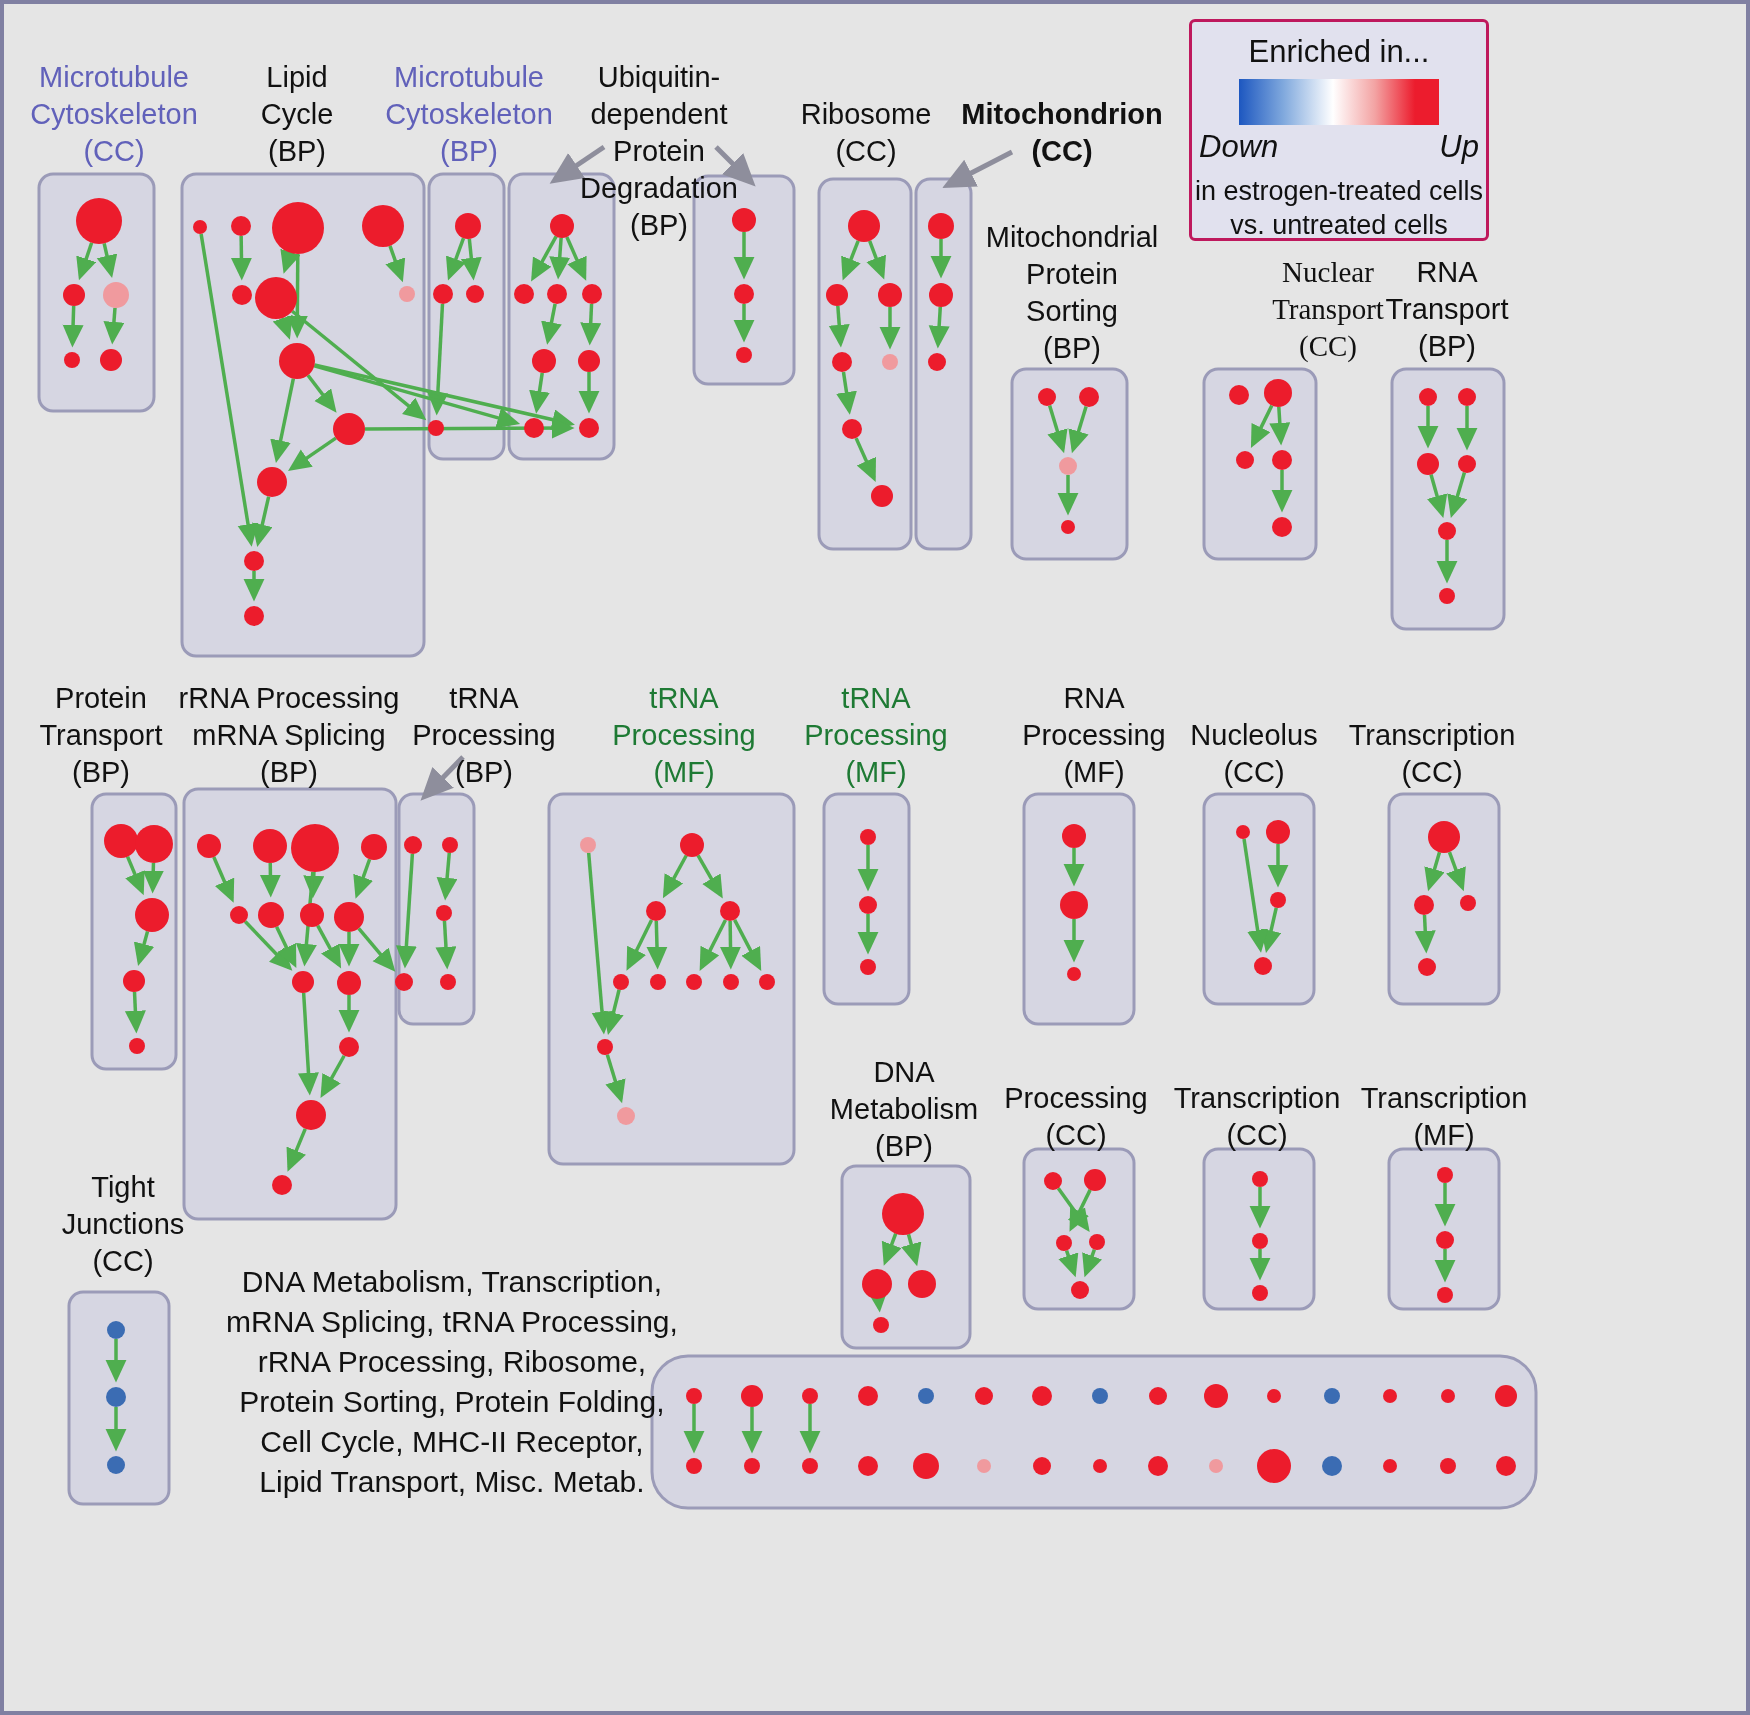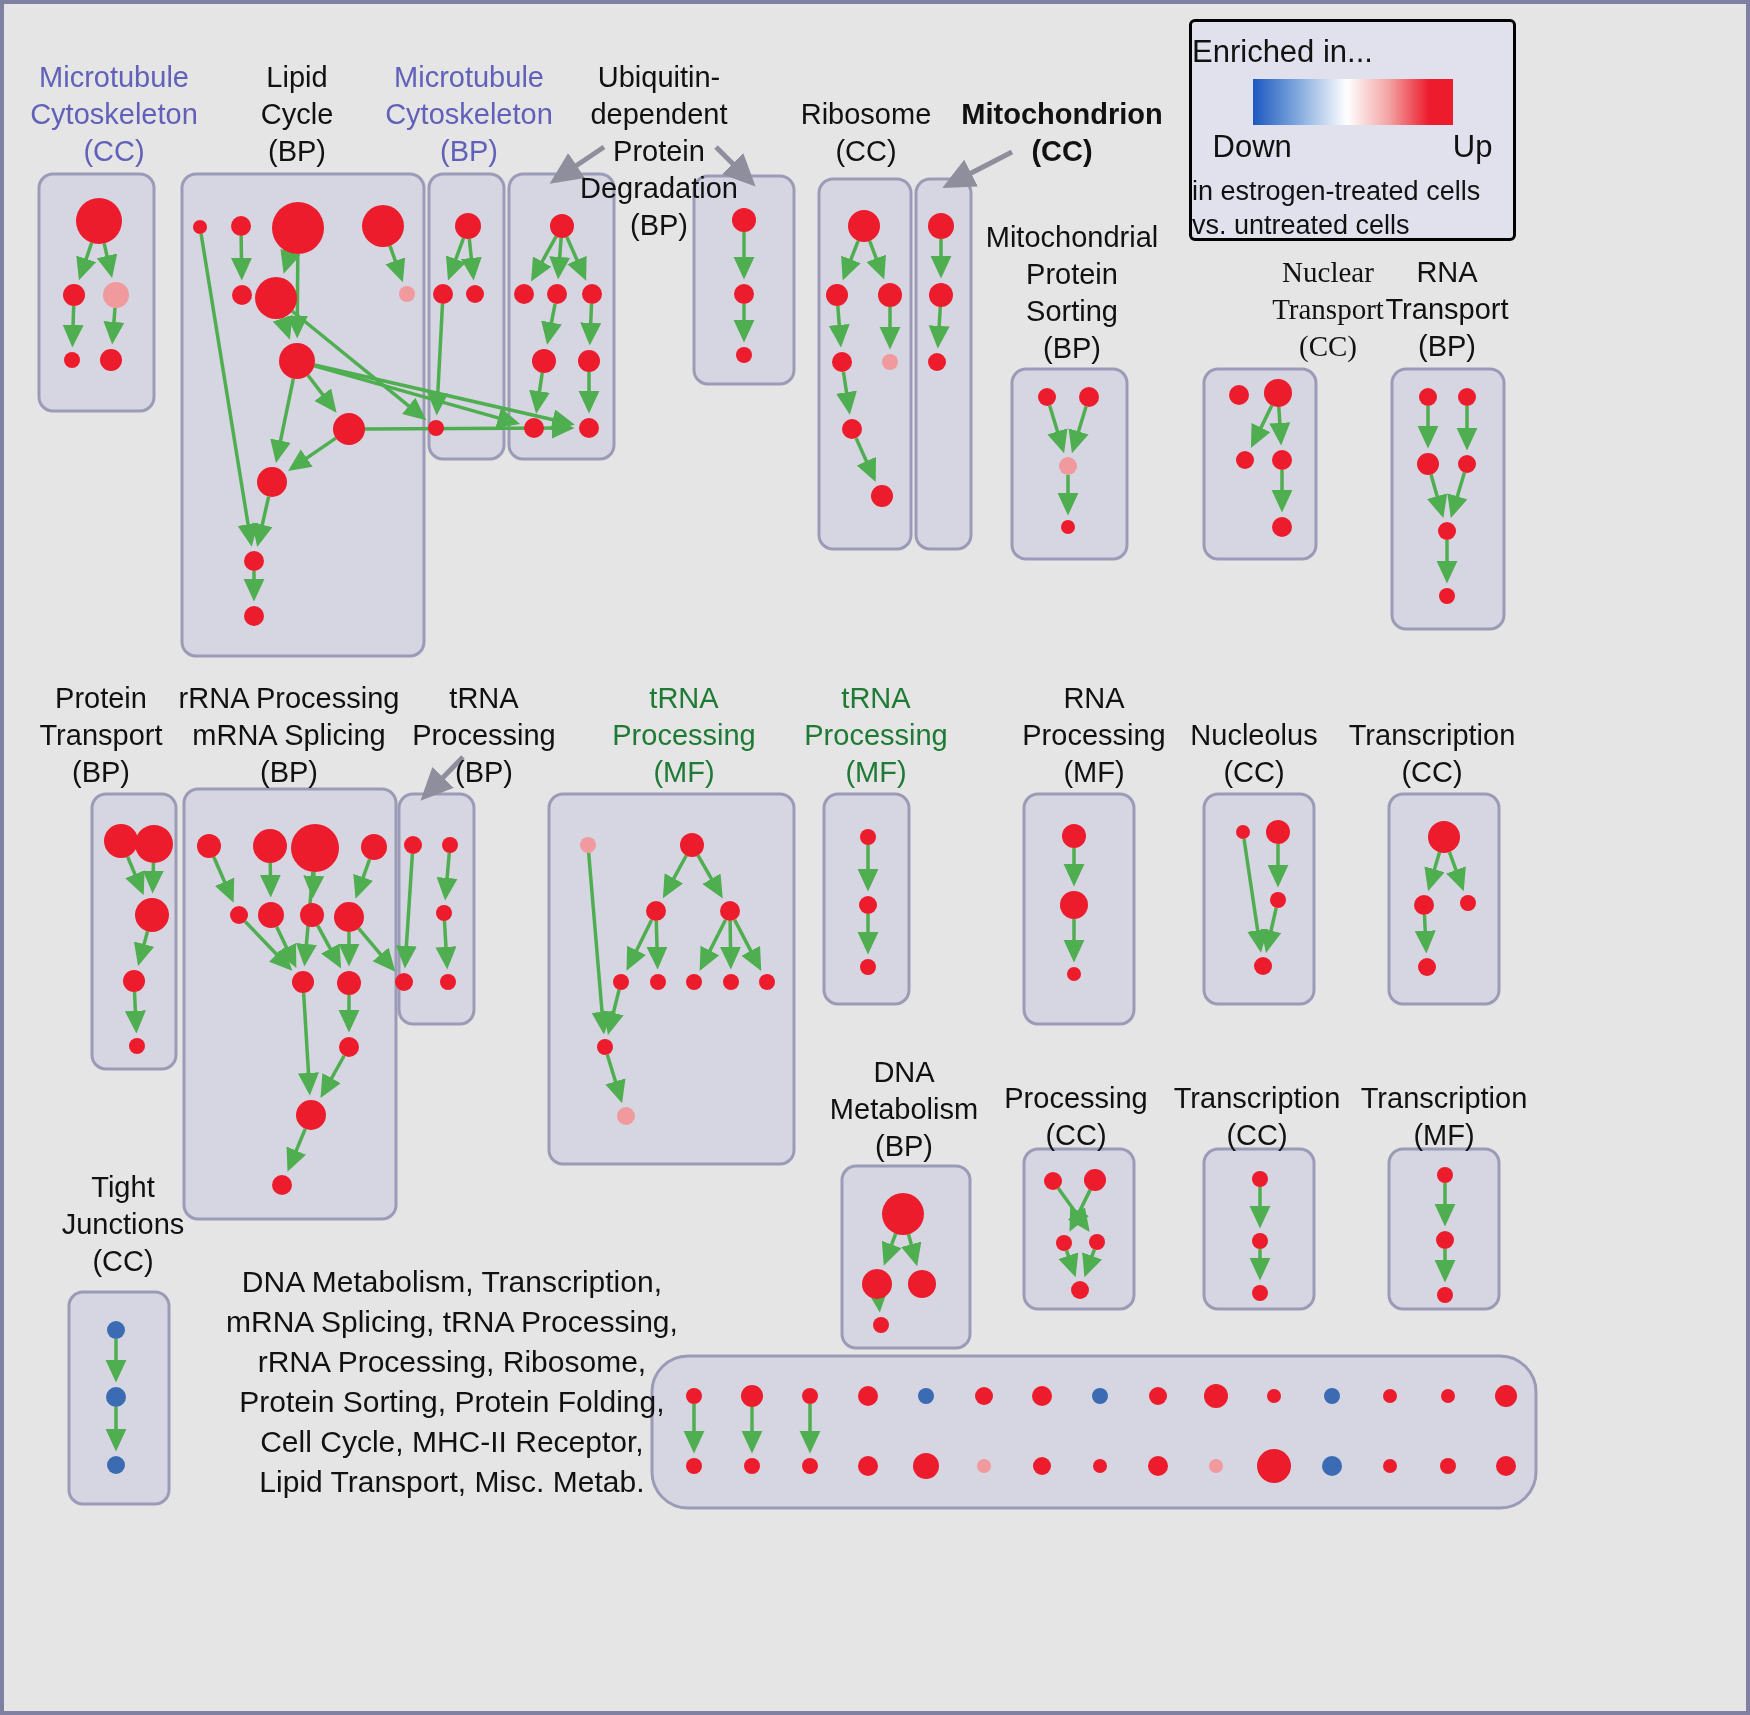--- a/index.html
+++ b/index.html
@@ -20,32 +20,32 @@
     font-size: 29px;
     line-height: 37px;
     text-align: center;
     white-space: nowrap;
     color: #111;
   }
   .diagram-label.left { text-align: center; font-size: 30px; line-height: 40px; }
   #legend {
     position: absolute;
     left: 1185px; top: 15px;
-    width: 327px; height: 222px;
+    width: 300px; height: 222px;
     background: #e1e1ee;
-    border: 3px solid #000000;
+    border: 3px solid #be185d;
     border-radius: 6px;
-    text-align: left;
+    text-align: center;
     color: #111;
   }
   .legend-title { font-size: 31px; margin-top: 12px; }
   .legend-bar { width: 200px; height: 46px; margin: 9px auto 4px auto; }
   .legend-ends {
     display: flex; justify-content: space-between;
-    width: 280px; margin: 0 auto; font-size: 31px;
+    width: 280px; margin: 0 auto; font-size: 31px; font-style: italic;
   }
   .legend-sub { font-size: 27px; line-height: 34px; margin-top: 9px; }
 </style>
 </head>
 <body>
 
 <div id="canvas" style="background: #e5e5e5;">
 
   <svg id="diagram" width="1750" height="1715" viewBox="0 0 1750 1715">
       <defs>

